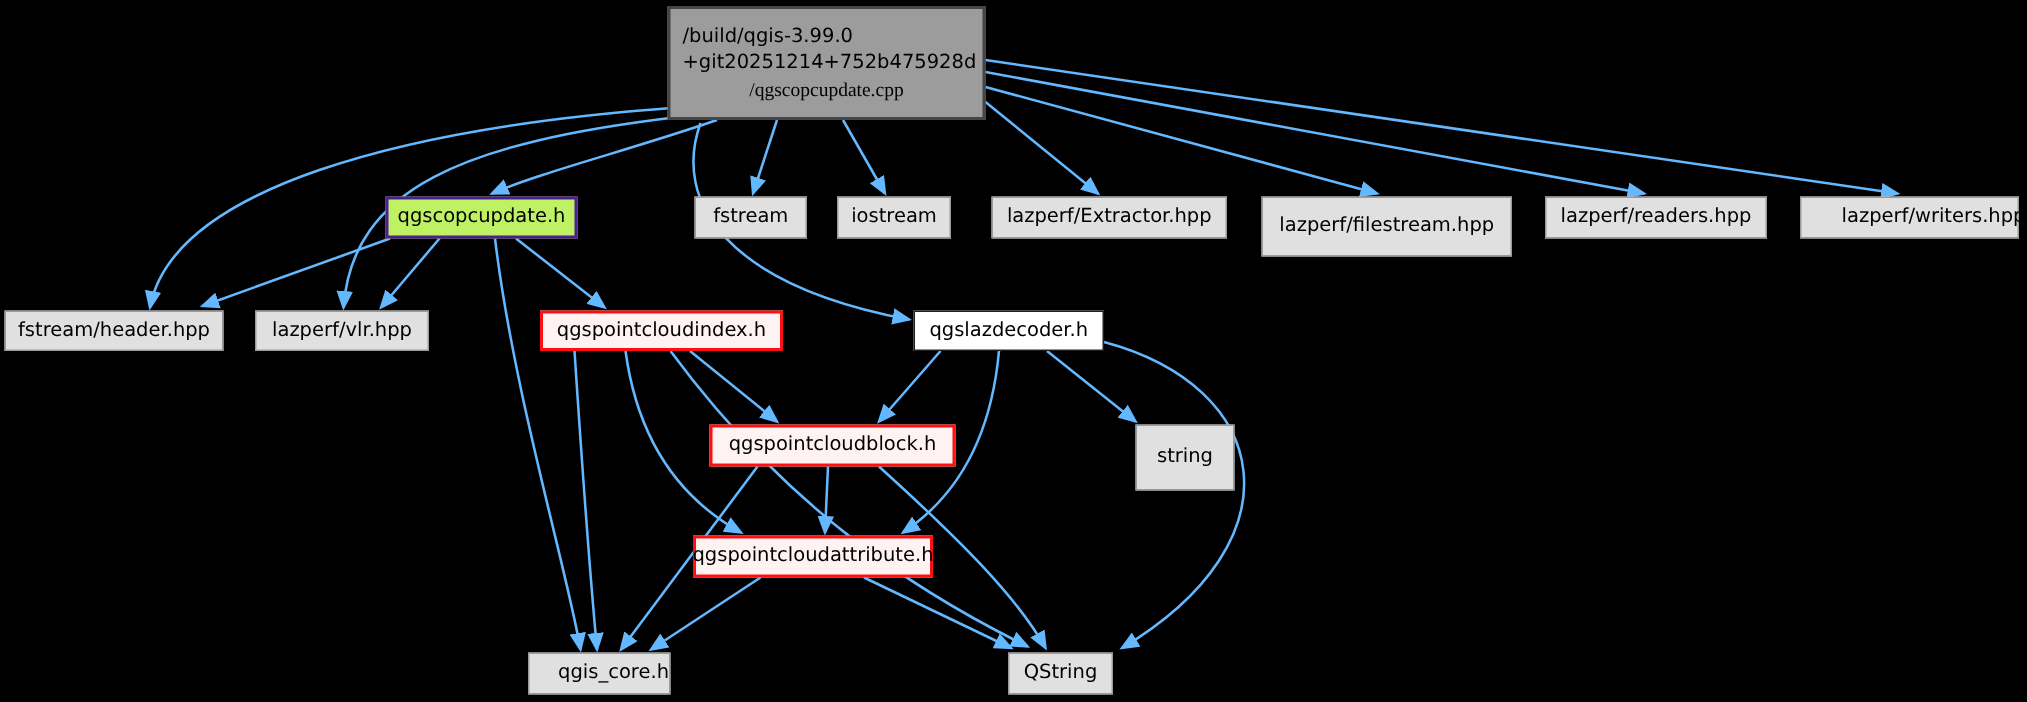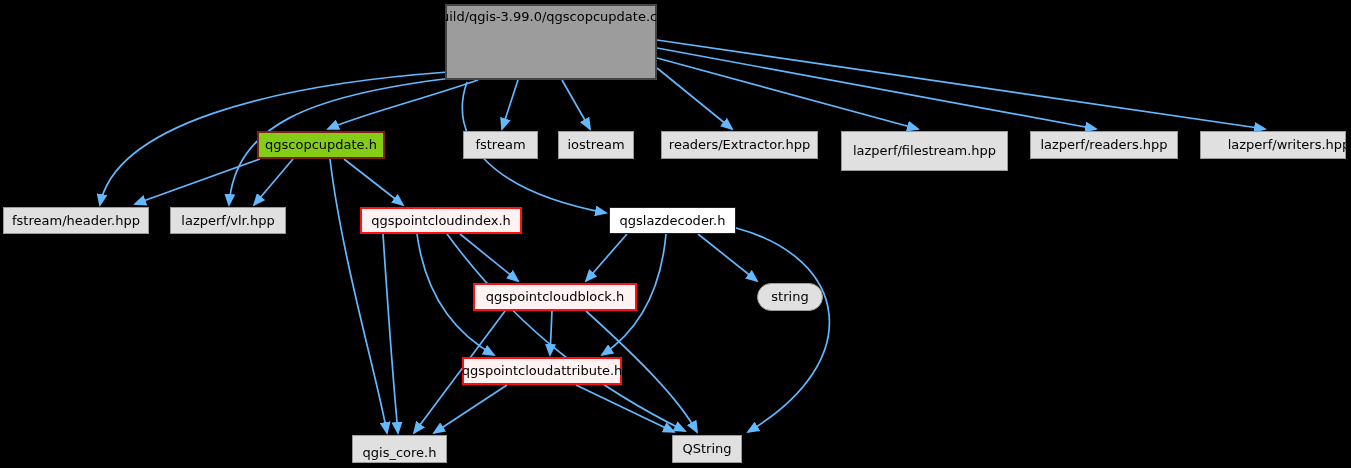--- a/index.html
+++ b/index.html
@@ -2,30 +2,30 @@
 <html><head>
 <meta charset="utf-8">
 <style>
   html,body{margin:0;padding:0;background:#000;}
   .canvas{
     position:relative;width:1351px;height:468px;background:#000;
     font-family:"DejaVu Sans","Liberation Sans",sans-serif;overflow:hidden;
   }
   .canvas svg{position:absolute;left:0;top:0;}
   .node{
-    position:absolute;box-sizing:border-box;display:flex;flex-direction:row;
+    position:absolute;box-sizing:border-box;display:flex;flex-direction:column;
     align-items:center;justify-content:center;font-size:13px;color:#000;
     white-space:nowrap;line-height:1.35;z-index:2;
   }
   .node.source{background:#9c9c9c;border:2px solid #454545;font-size:13px;
     align-items:flex-start;padding:2px 8px;}
   .node.source .line{text-align:left;width:100%;}
-  .node.source .line:last-child{text-align:right;}
+  .node.source .line:last-child{text-align:center;font-family:Liberation Serif, serif;}
   .node.doc{background:#ffffff;border:1px solid #1f1f1f;}
-  .node.doc-main{background:#84cc16;border:2px solid #7f1d1d;}
+  .node.doc-main{background:#bef264;border:2px solid #4c1d95;}
   .node.external{background:#e0e0e0;border:1px solid #9a9a9a;}
   .node.truncated{background:#fff2f2;border:2px solid #ff1010;}
   path.edge{fill:none;stroke-width:1.7px;}
 </style>
 </head>
 <body>
 
 <div class="canvas" style="background: rgb(0, 0, 0);">
   <svg id="edge-layer" width="1351" height="468" viewBox="0 0 1351 468">
     <defs>
@@ -59,33 +59,34 @@
         <path d="M447,234 C525,340 612,395 685,431" class="edge" stroke="#63b8ff" marker-end="url(#arrow)"></path>
         <path d="M505,311 L414,433" class="edge" stroke="#63b8ff" marker-end="url(#arrow)"></path>
         <path d="M586,311 C640,360 678,398 697,432" class="edge" stroke="#63b8ff" marker-end="url(#arrow)"></path>
         <path d="M507,385 L434,433" class="edge" stroke="#63b8ff" marker-end="url(#arrow)"></path>
         <path d="M576,385 L674,432" class="edge" stroke="#63b8ff" marker-end="url(#arrow)"></path>
       </g>
   </svg>
   <div id="node-layer">
       <div class="node source" style="left: 445px; top: 4px; width: 212px; height: 76px;">
         <div class="line">/build/qgis-3.99.0</div>
+        <div class="line">+git20251214+752b475928d</div>
         <div class="line">/qgscopcupdate.cpp</div>
       </div>
       <div class="node doc-main" style="left: 257px; top: 131px; width: 128px; height: 28px;">
         <span>qgscopcupdate.h</span>
       </div>
       <div class="node external" style="left: 463px; top: 131px; width: 75px; height: 28px;">
         <span>fstream</span>
       </div>
       <div class="node external" style="left: 558px; top: 131px; width: 76px; height: 28px;">
         <span>iostream</span>
       </div>
       <div class="node external" style="left: 661px; top: 131px; width: 157px; height: 28px;">
-        <span>readers/Extractor.hpp</span>
+        <span>lazperf/Extractor.hpp</span>
       </div>
       <div class="node external" style="left: 841px; top: 131px; width: 167px; height: 40px;">
         <span>lazperf/filestream.hpp</span>
       </div>
       <div class="node external" style="left: 1030px; top: 131px; width: 148px; height: 28px;">
         <span>lazperf/readers.hpp</span>
       </div>
       <div class="node external" style="left: 1200px; top: 131px; width: 146px; height: 28px; padding-left: 32px;">
         <span>lazperf/writers.hpp</span>
       </div>
@@ -97,21 +98,21 @@
       </div>
       <div class="node truncated" style="left: 360px; top: 207px; width: 162px; height: 27px; align-items: center;">
         <span>qgspointcloudindex.h</span>
       </div>
       <div class="node doc" style="left: 609px; top: 207px; width: 127px; height: 27px; text-align: right;">
         <span>qgslazdecoder.h</span>
       </div>
       <div class="node truncated" style="left: 473px; top: 283px; width: 164px; height: 28px;">
         <span>qgspointcloudblock.h</span>
       </div>
-      <div class="node external" style="left: 757px; top: 283px; width: 66px; height: 28px; border-radius: 14px;">
+      <div class="node external" style="left: 757px; top: 283px; width: 66px; height: 44px;">
         <span>string</span>
       </div>
       <div class="node truncated" style="left: 462px; top: 357px; width: 160px; height: 28px;">
         <span>qgspointcloudattribute.h</span>
       </div>
       <div class="node external" style="left: 352px; top: 435px; width: 95px; height: 28px; align-items: flex-end;">
         <span>qgis_core.h</span>
       </div>
       <div class="node external" style="left: 672px; top: 435px; width: 70px; height: 28px;">
         <span>QString</span>

